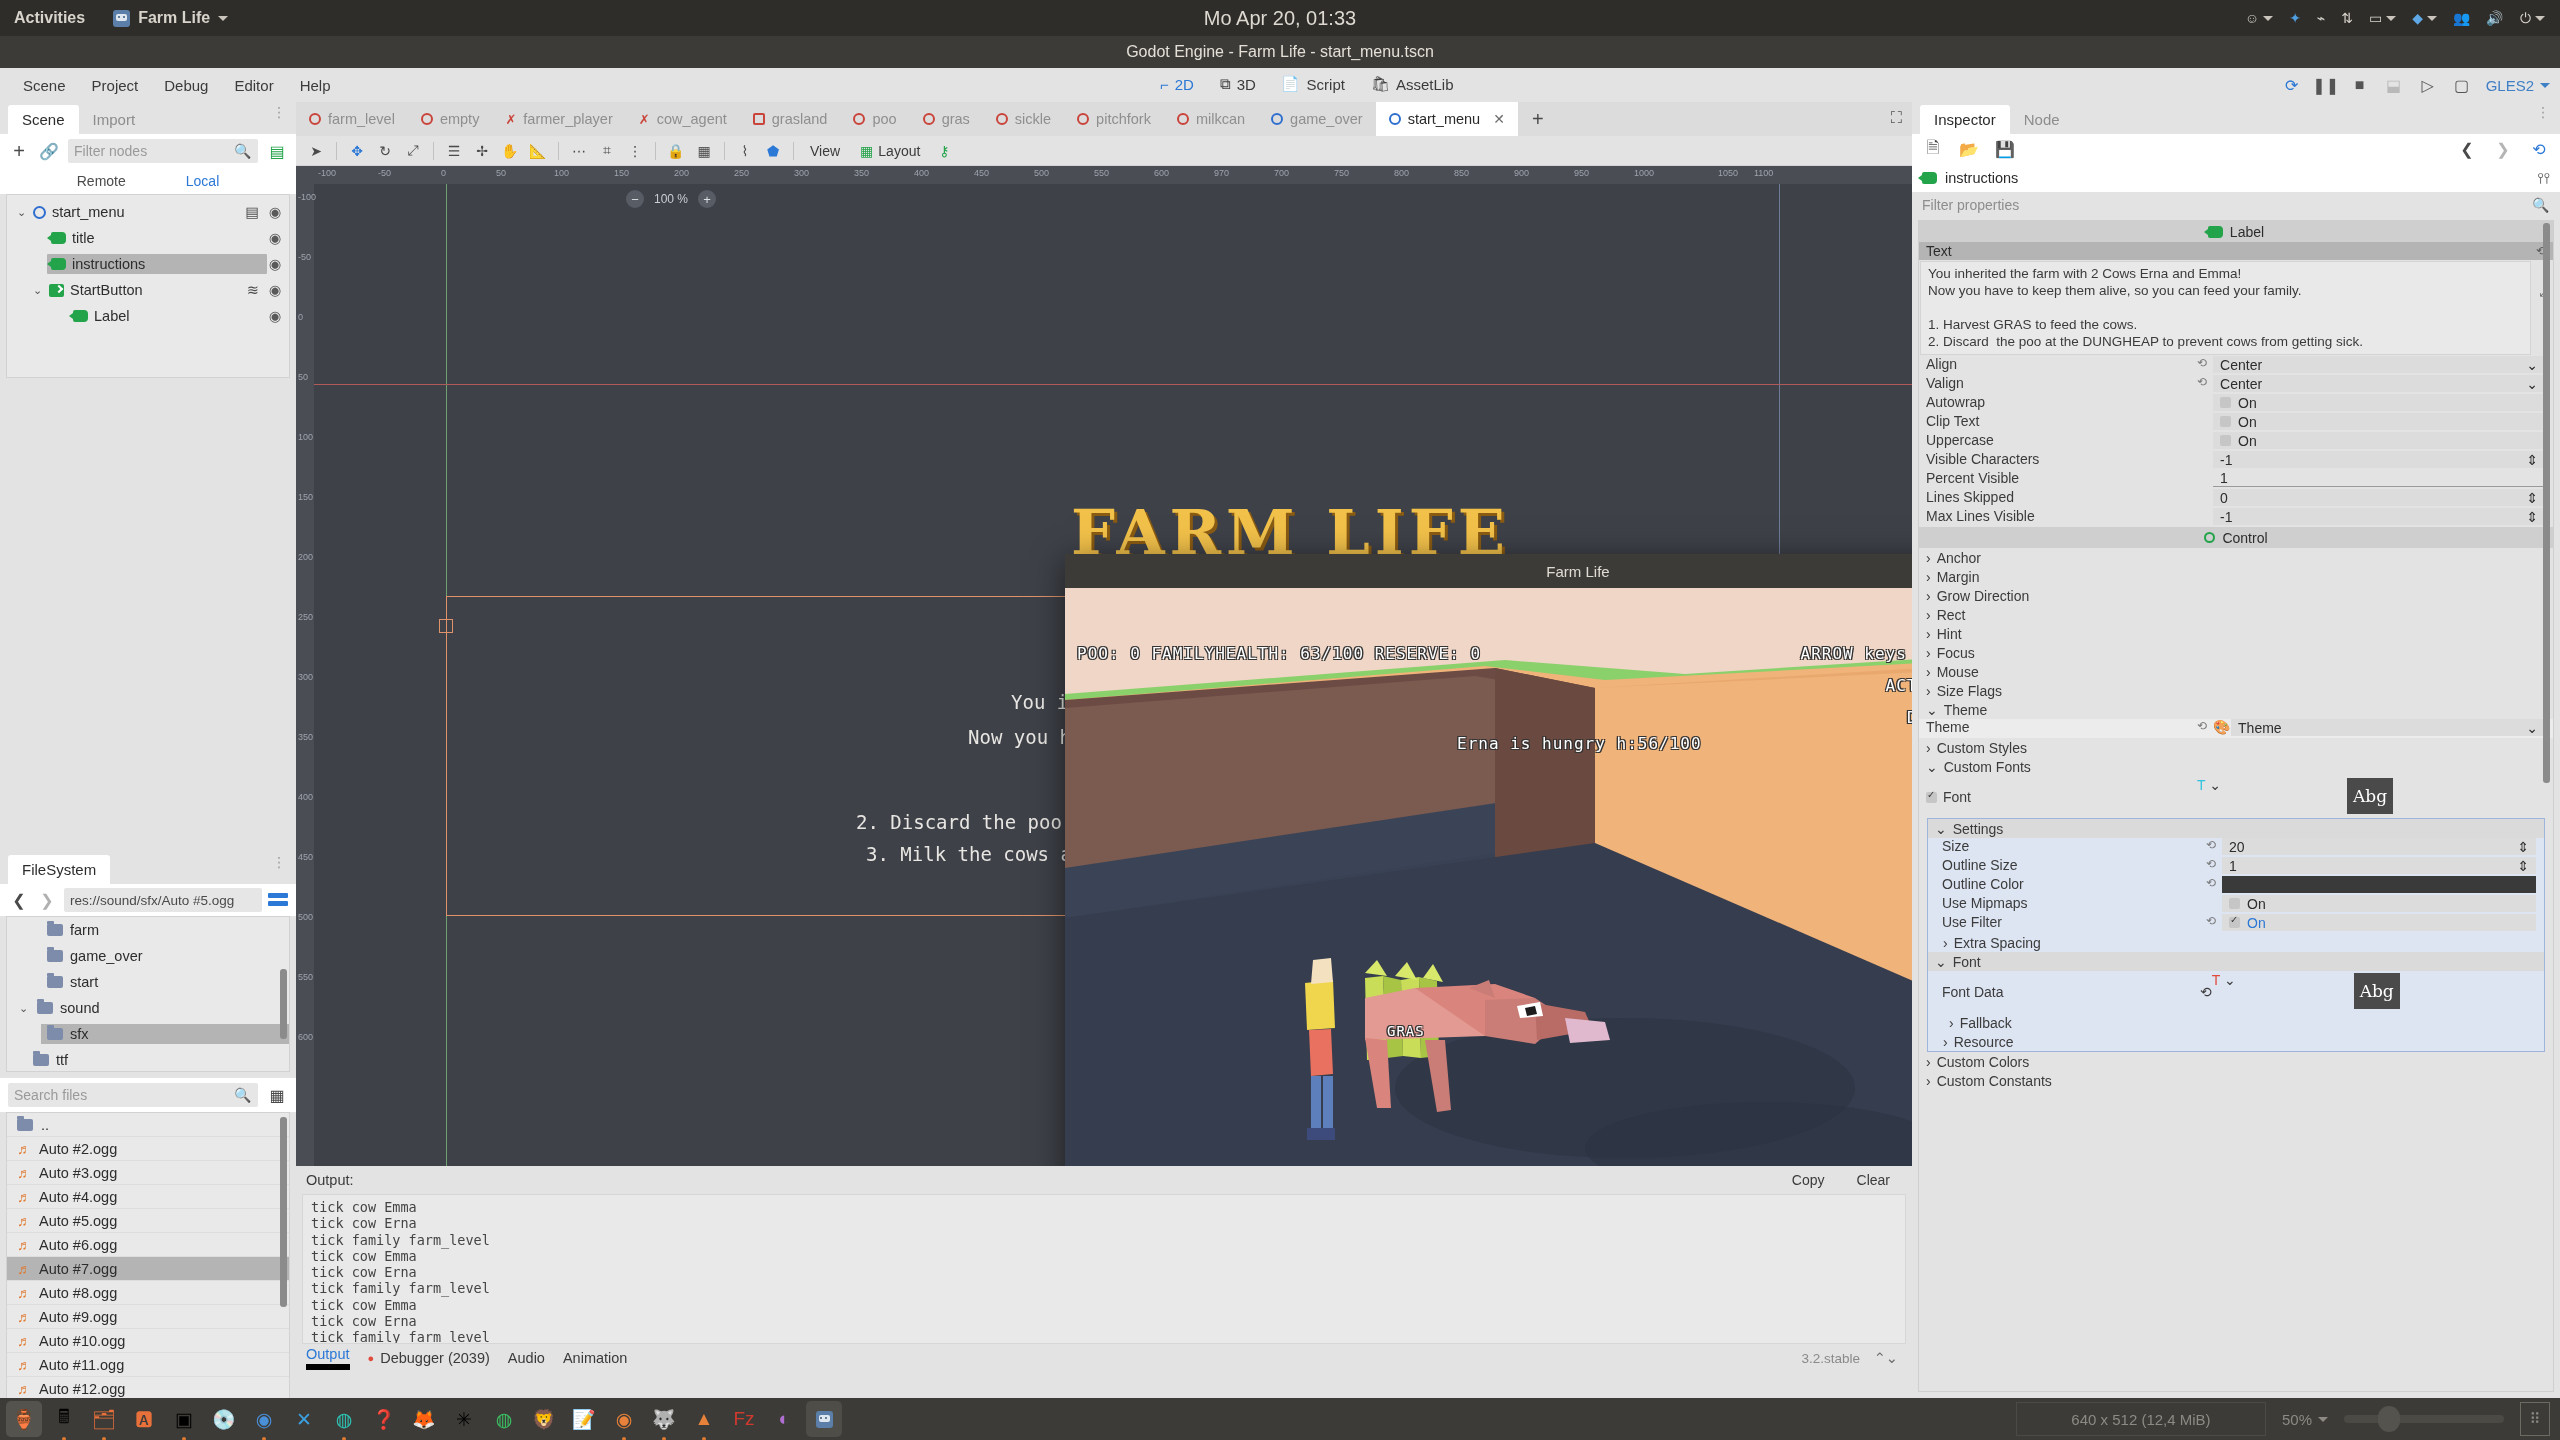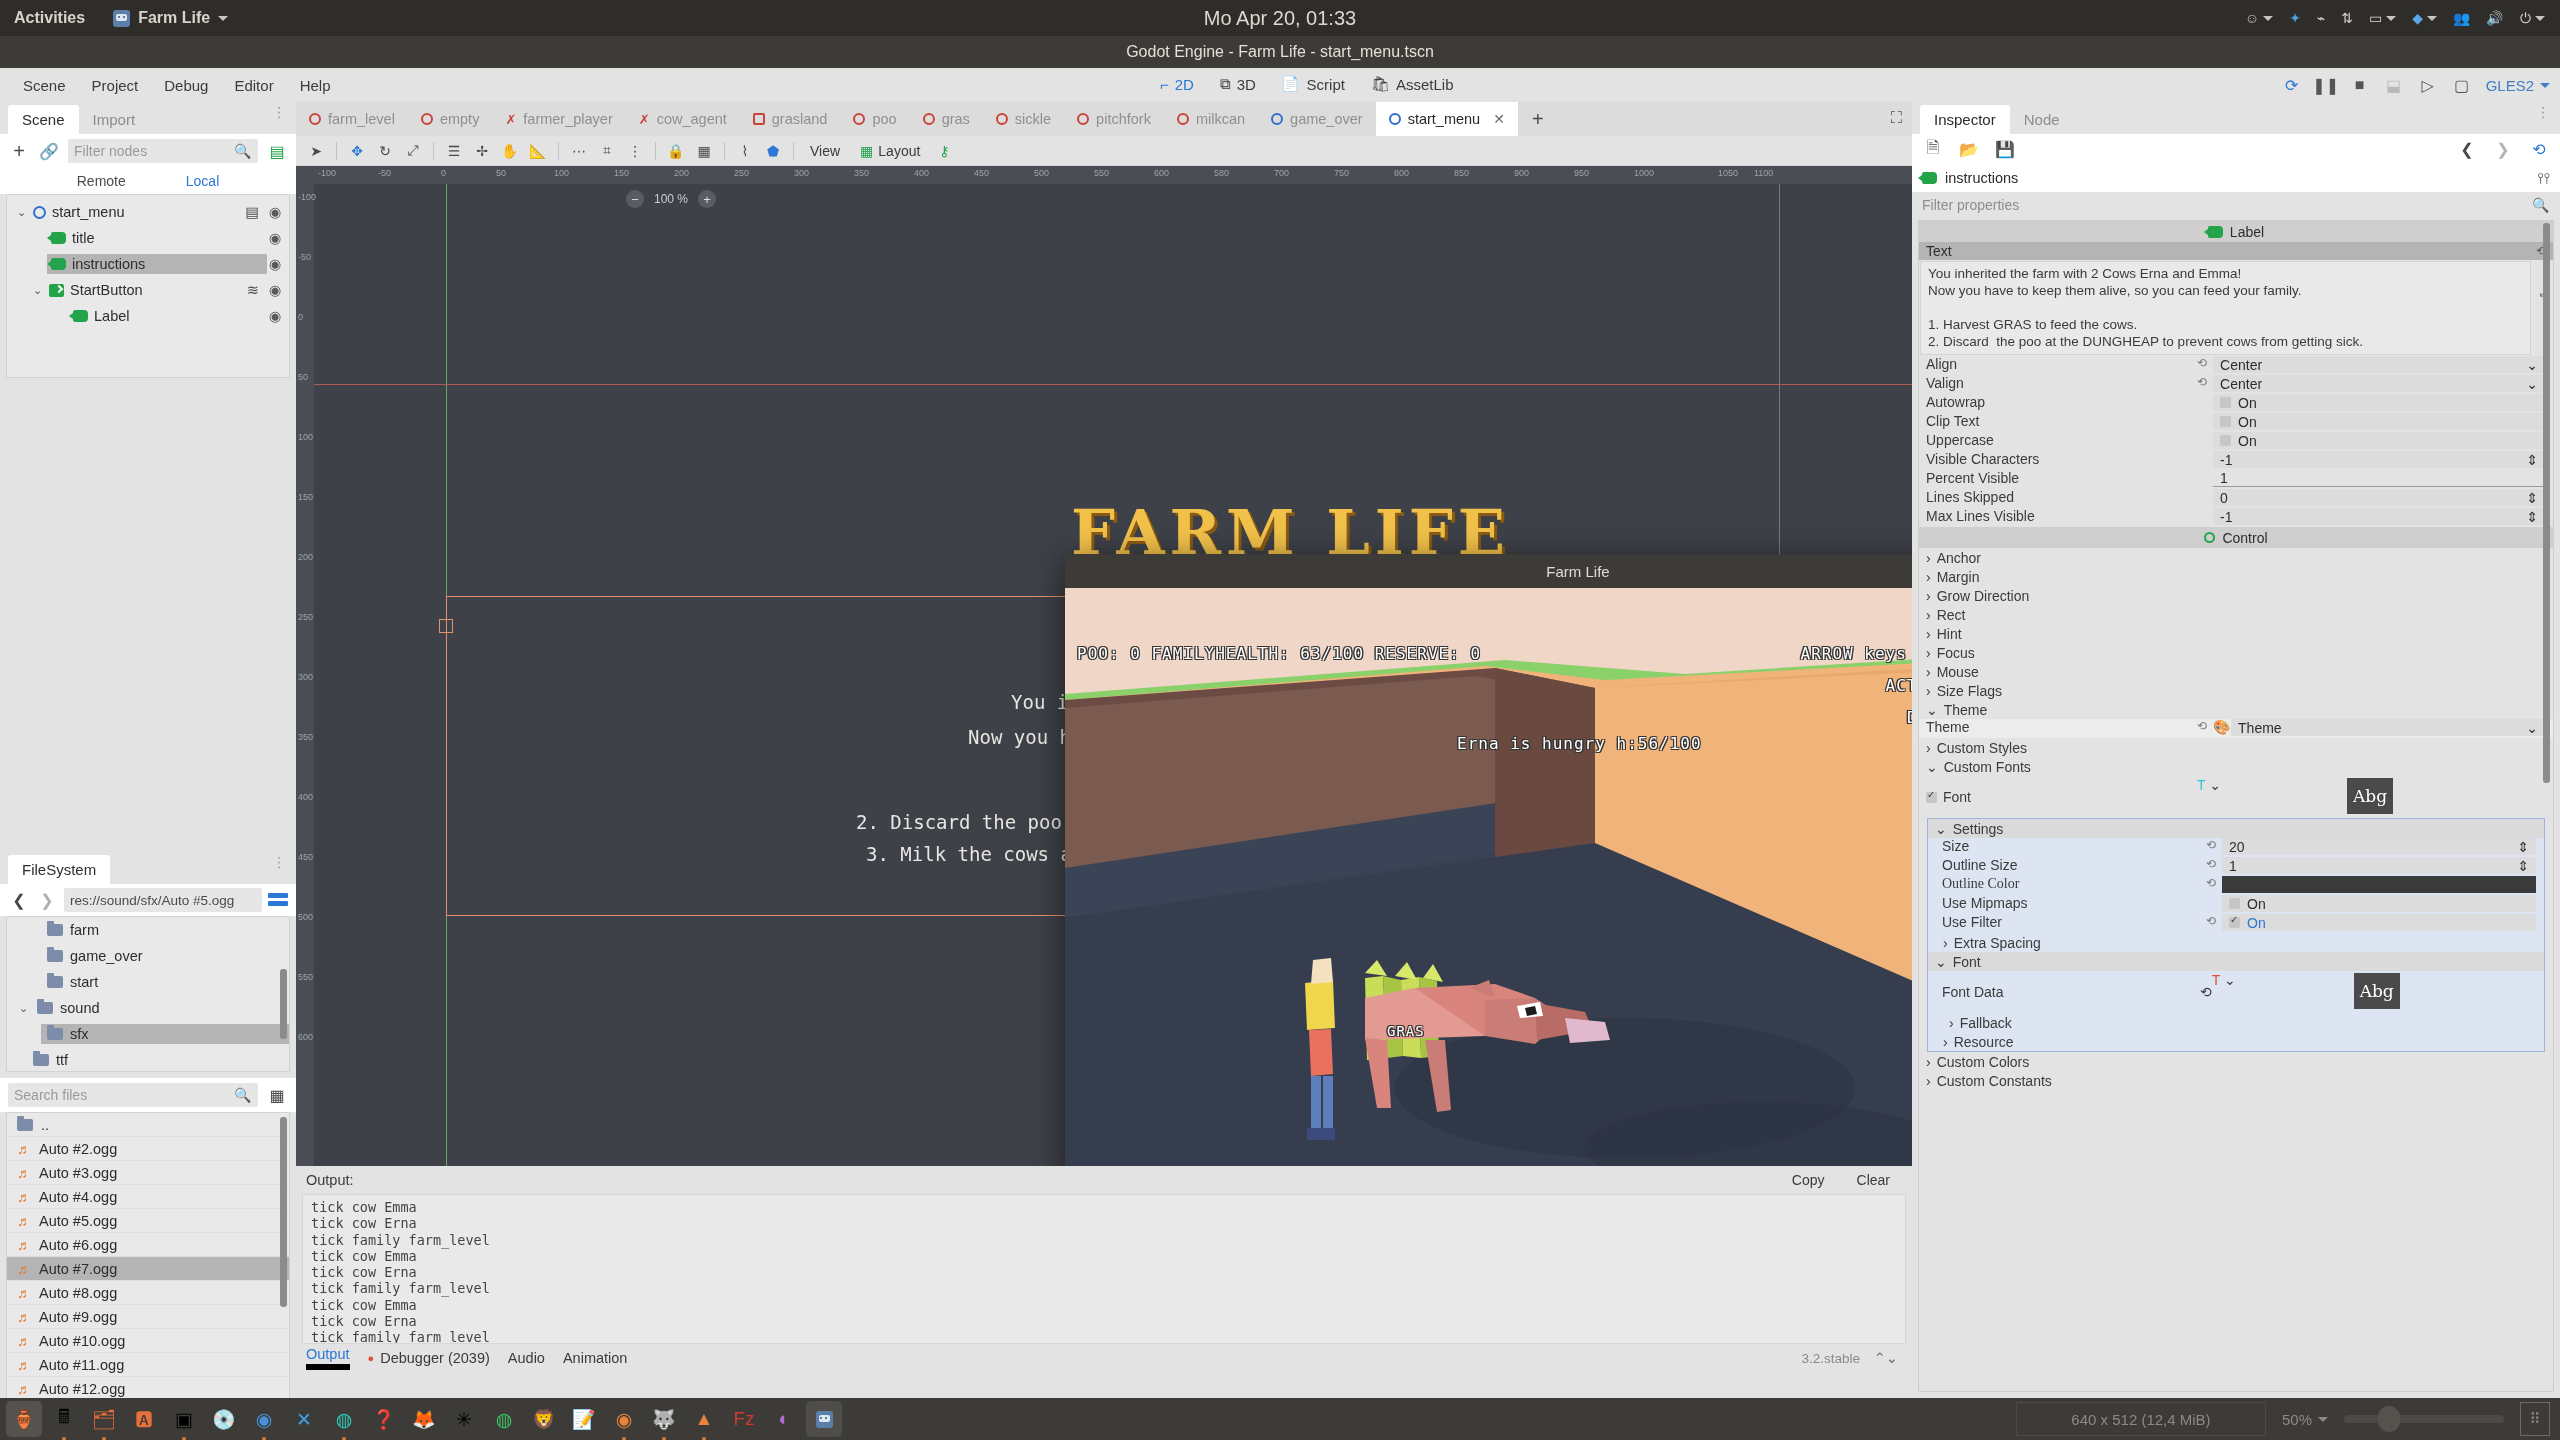--- a/index.html
+++ b/index.html
@@ -515,21 +515,21 @@
           <span class="rtick" style="left:318px;">150</span>
         <span class="rtick" style="left:378px;">200</span>
           <span class="rtick" style="left:438px;">250</span>
         <span class="rtick" style="left:498px;">300</span>
           <span class="rtick" style="left:558px;">350</span>
         <span class="rtick" style="left:618px;">400</span>
           <span class="rtick" style="left:678px;">450</span>
         <span class="rtick" style="left:738px;">500</span>
           <span class="rtick" style="left:798px;">550</span>
         <span class="rtick" style="left:858px;">600</span>
-          <span class="rtick" style="left:918px;">580</span>
+          <span class="rtick" style="left:918px;">970</span>
         <span class="rtick" style="left:978px;">700</span>
           <span class="rtick" style="left:1038px;">750</span>
         <span class="rtick" style="left:1098px;">800</span>
           <span class="rtick" style="left:1158px;">850</span>
         <span class="rtick" style="left:1218px;">900</span>
           <span class="rtick" style="left:1278px;">950</span>
         <span class="rtick" style="left:1338px;">1000</span>
           <span class="rtick" style="left:1422px;">1050</span>
         <span class="rtick" style="left:1458px;">1100</span>
       </div>
@@ -858,21 +858,21 @@
           </div>
         <div class="prow hl">
             <span class="pn" style="padding-left:14px;">Outline Size</span>
           <span class="rev">⟲</span>
           <span class="pv">
               <span>1</span>
               <span style="margin-left:auto;">⇕</span>
             </span>
           </div>
         <div class="prow hl">
-            <span class="pn" style="padding-left:14px;font-family:Liberation Serif, serif;">Outline Color</span>
+            <span class="pn" style="padding-left:14px;">Outline Color</span>
           <span class="rev">⟲</span>
           <span class="pv" style="background:#3a3a3a;"></span>
           </div>
         <div class="prow hl">
             <span class="pn" style="padding-left:14px;">Use Mipmaps</span>
           <span class="rev" style="visibility:hidden;">⟲</span>
           <span class="pv">
               <span class="chk"></span>
               <span>On</span>
             </span>

